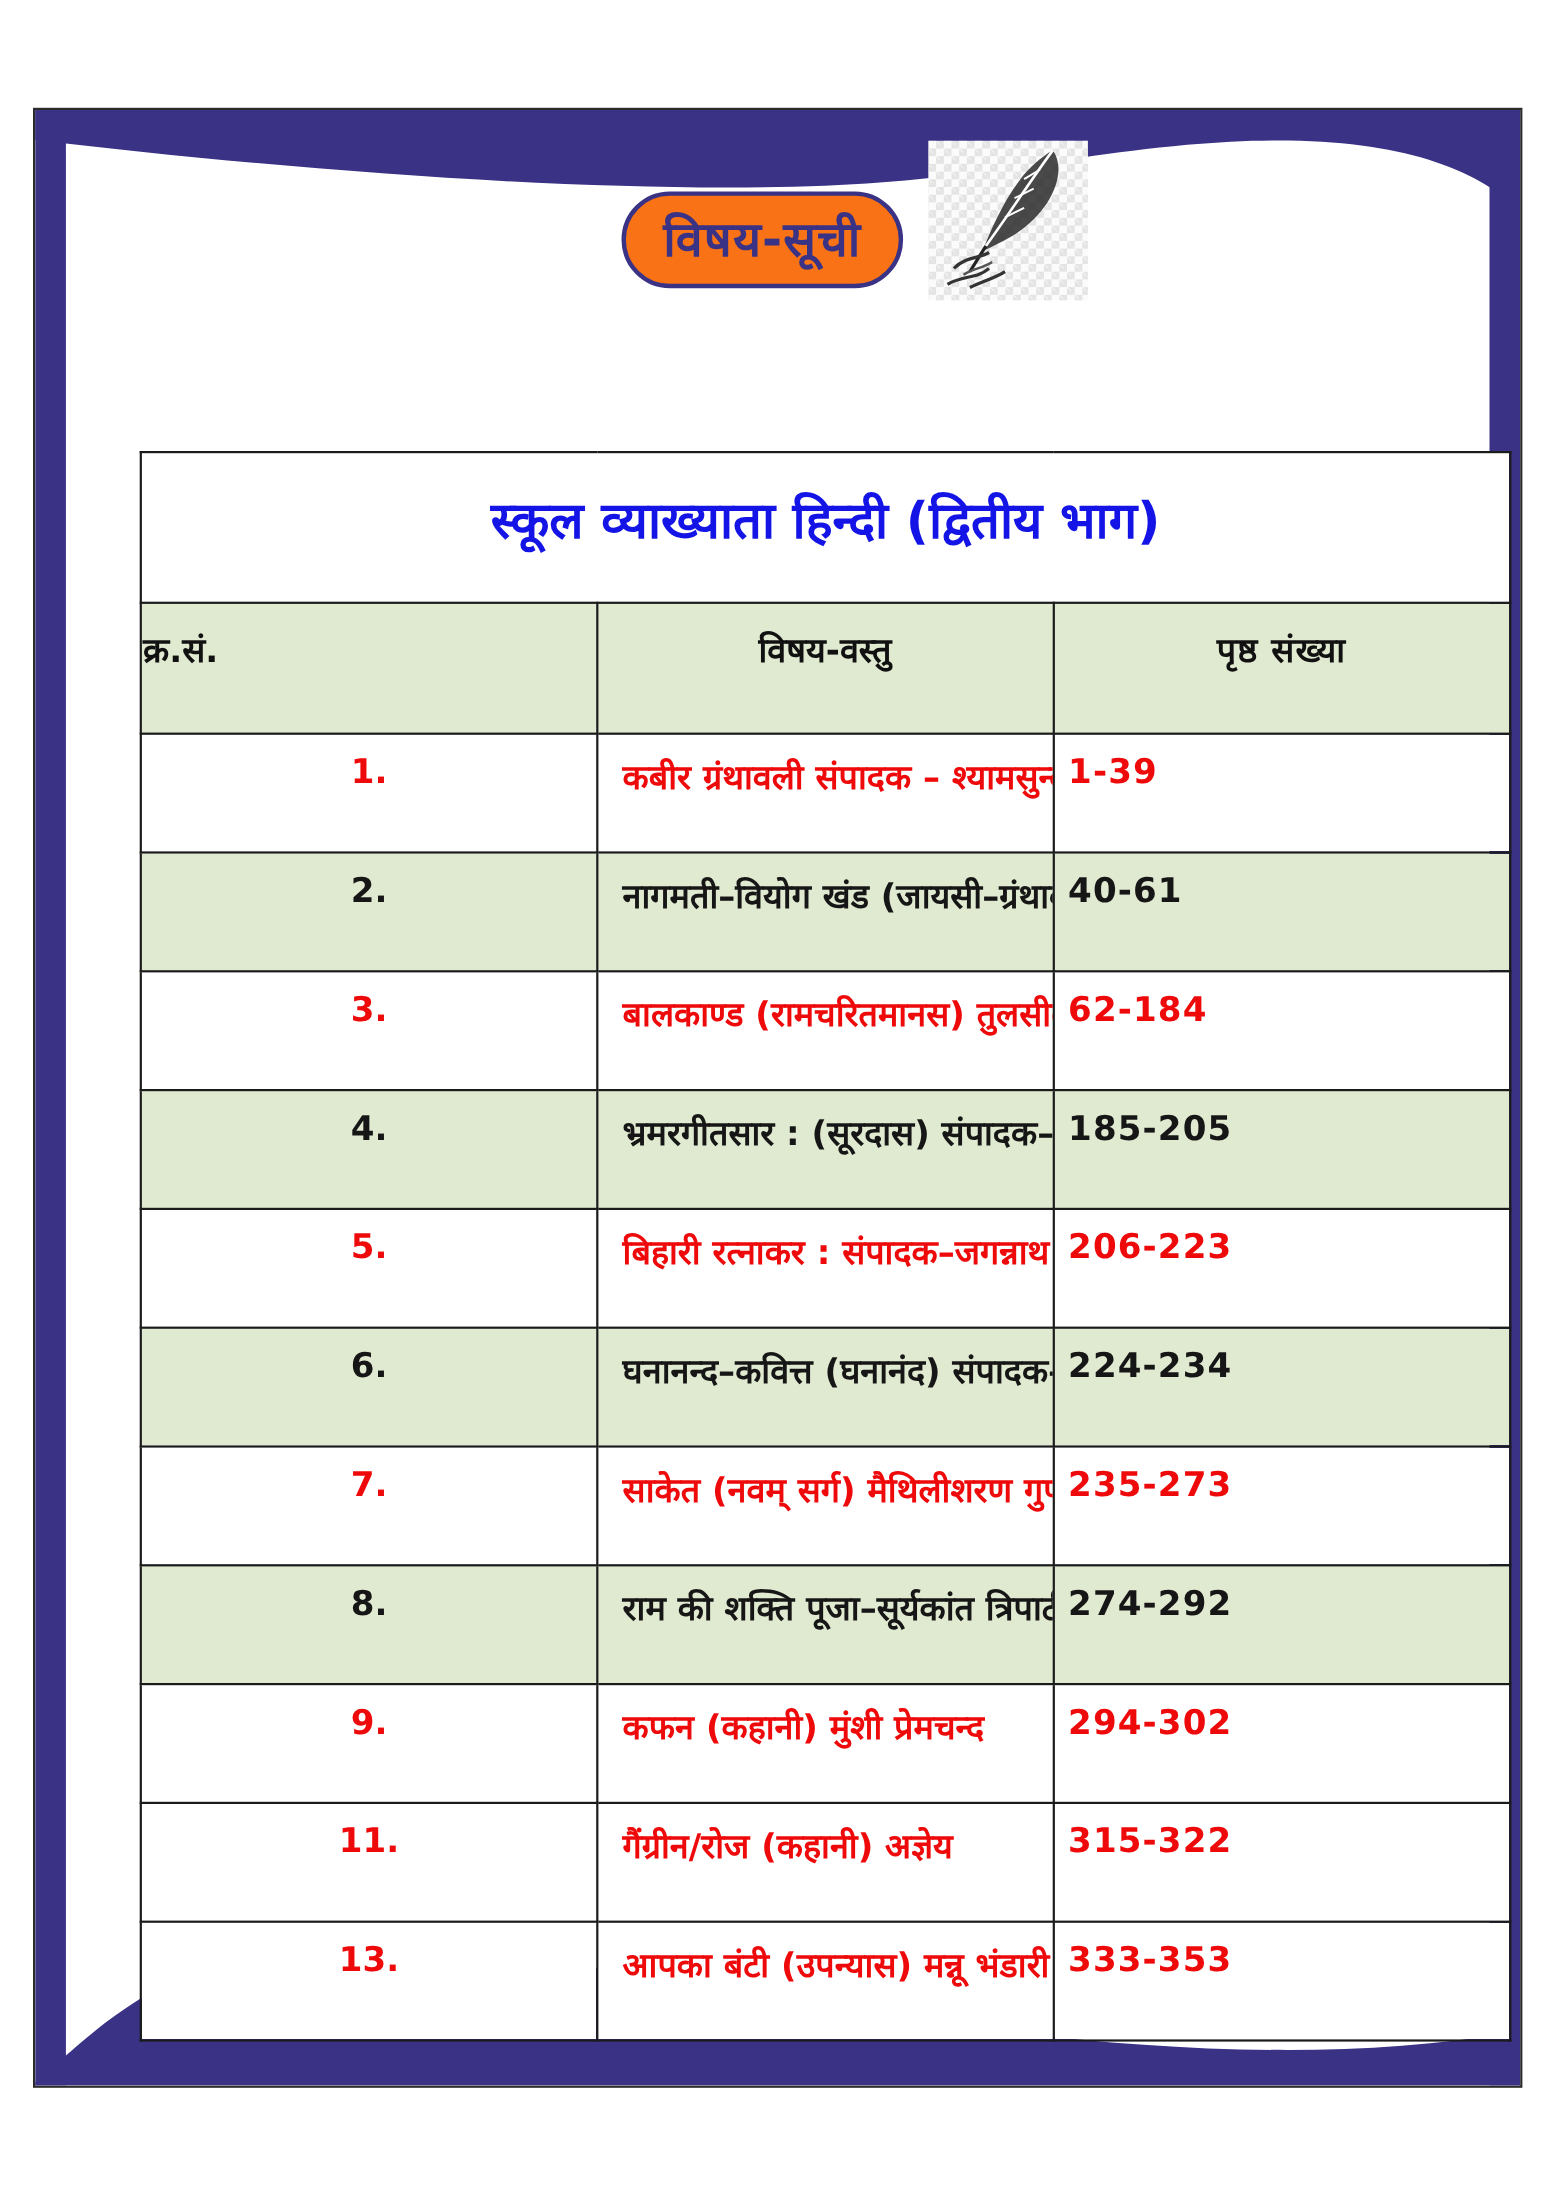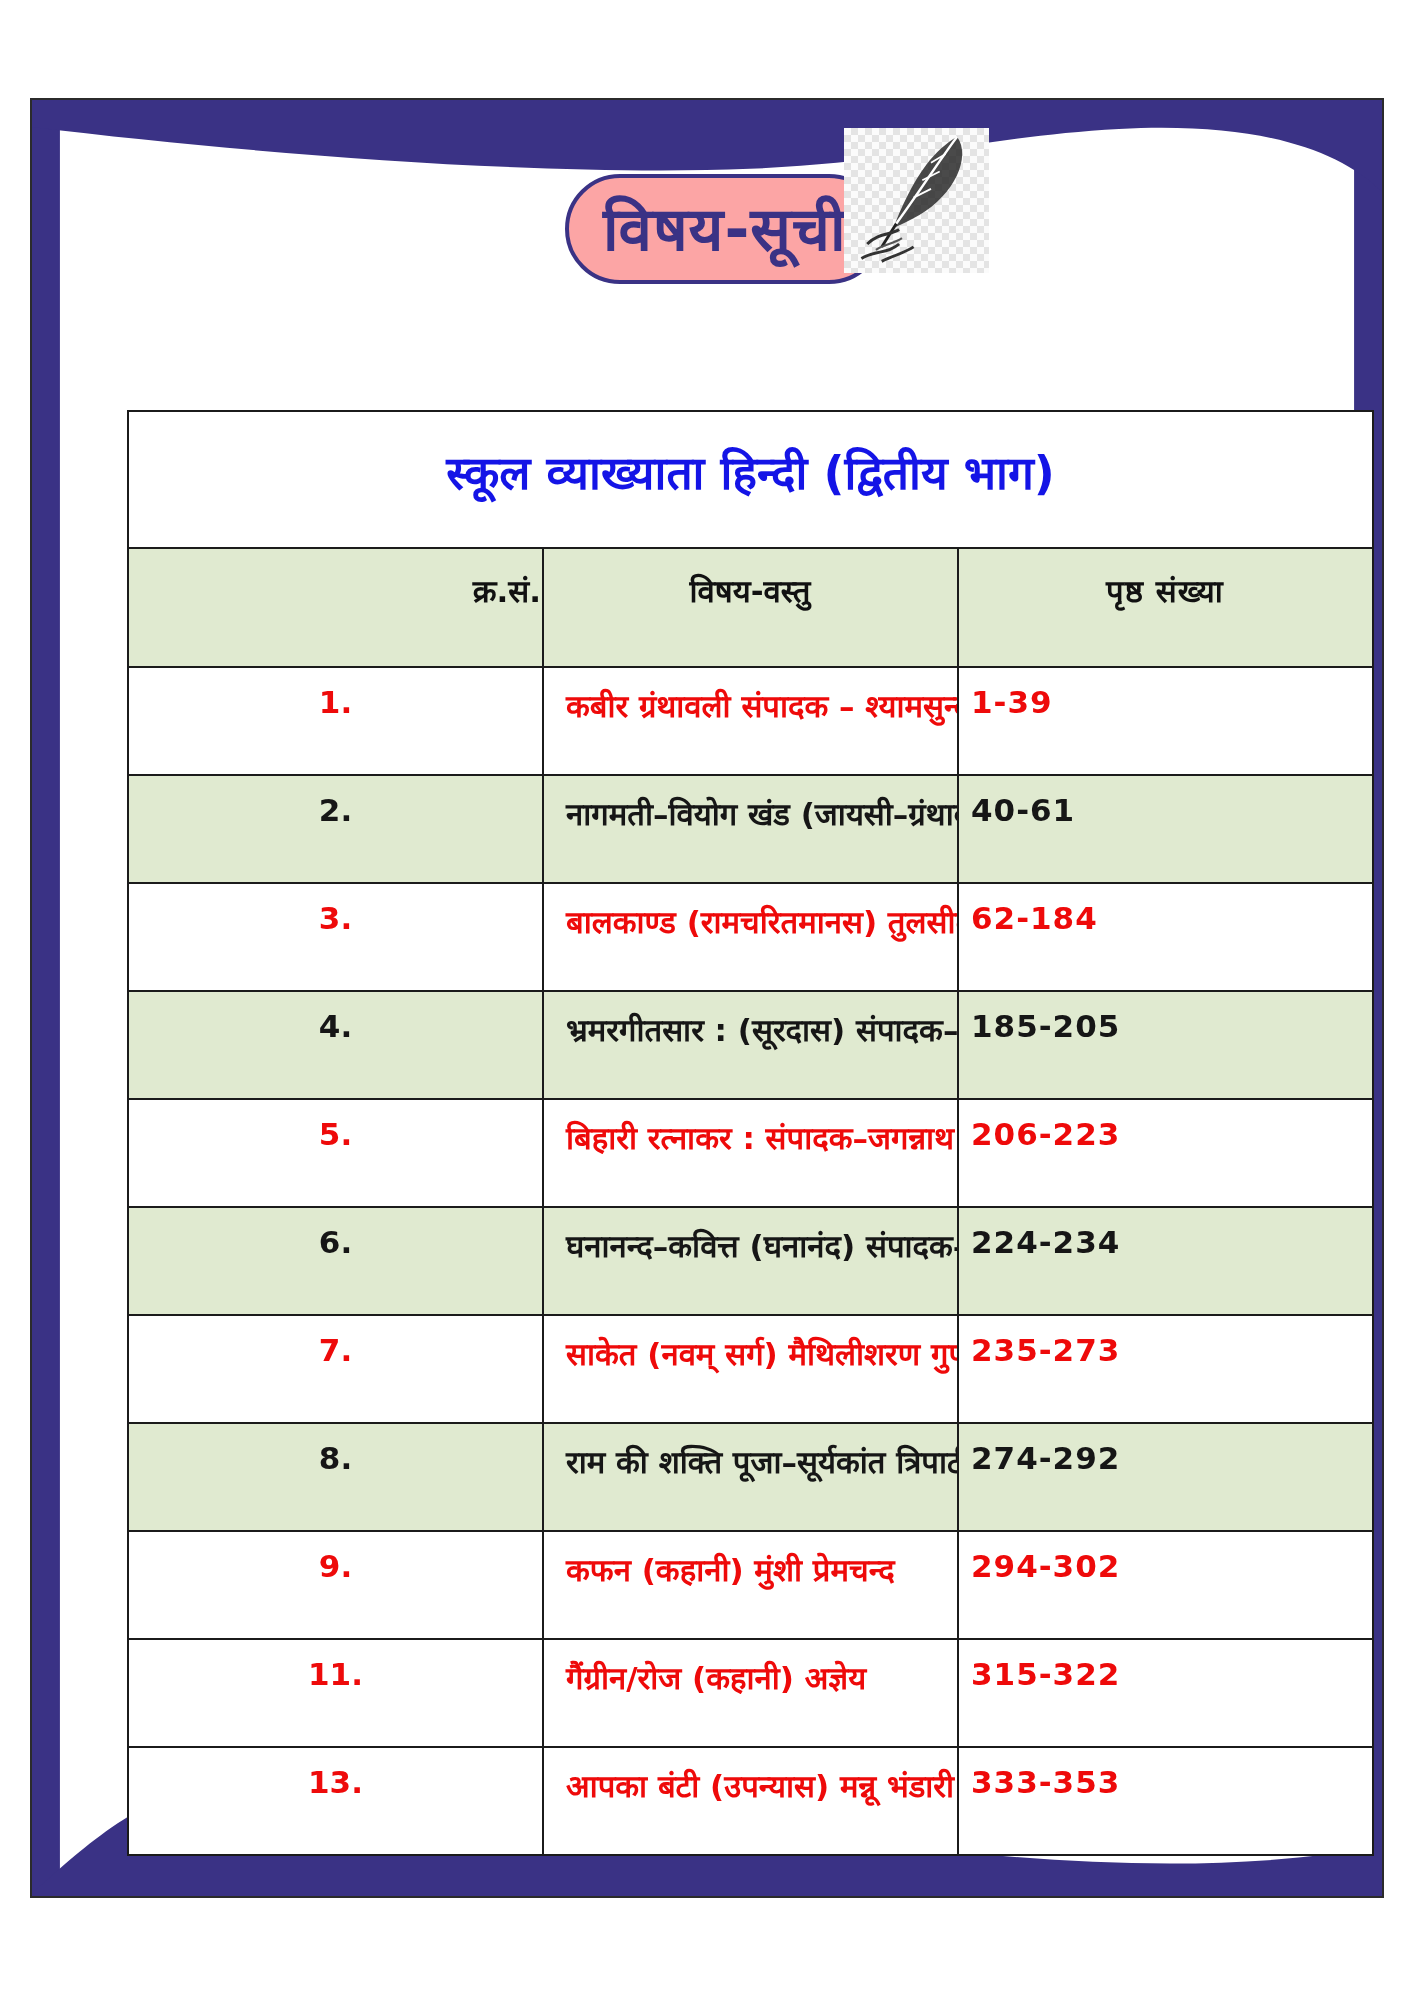--- a/index.html
+++ b/index.html
@@ -17,22 +17,22 @@
   .frame{
     position:absolute;left:30px;top:98px;width:1354px;height:1800px;
     background:#ffffff;border:2px solid #2b2b2b;box-sizing:border-box;
   }
   .frame-decor{position:absolute;left:0;top:0;width:100%;height:100%;display:block;}
 
   .title-badge{
     position:absolute;left:533px;top:74px;
     border:4px solid var(--frame_blue);border-radius:60px;
     padding:8px 34px 12px 34px;
-    color:var(--frame_blue);font-size:60px;font-weight:bold;letter-spacing:1px;
-    background:#fca5a5;white-space:nowrap;
+    color:var(--frame_blue);font-size:44px;font-weight:bold;letter-spacing:1px;
+    background:#f97316;white-space:nowrap;
   }
   .quill-box{
     position:absolute;left:812px;top:28px;width:145px;height:145px;
     background-color:#fbfbfb;
     background-image:
       linear-gradient(45deg,#e4e4e4 25%,transparent 25%,transparent 75%,#e4e4e4 75%),
       linear-gradient(45deg,#e4e4e4 25%,transparent 25%,transparent 75%,#e4e4e4 75%);
     background-size:14px 14px;background-position:0 0,7px 7px;
   }
   .quill-box svg{width:100%;height:100%;display:block;}
@@ -46,21 +46,21 @@
     border:2px solid var(--border_black);
     vertical-align:top;overflow:hidden;white-space:nowrap;
     font-weight:bold;
   }
   tr.title-row td{
     height:106px;background:#ffffff;text-align:center;
     color:var(--title_blue);font-size:46px;padding-top:28px;vertical-align:top;
   }
   tr.head-row td{
     height:96px;background:var(--row_green);color:#111;
-    font-size:31px;text-align:right;padding-top:20px;
+    font-size:31px;text-align:left;padding-top:20px;
   }
   tr.data-row td{height:89px;padding-top:16px;font-size:31px;}
   td.c-sn{width:99px;text-align:center;font-size:30px;}
   td.c-sub{padding-left:22px;margin-top:14px;}
   td.c-pg{width:177px;padding-left:12px;font-size:30px;letter-spacing:1px;}
   tr.red td{background:#ffffff;color:var(--red_text);}
   tr.green td{background:var(--row_green);color:#161616;}
 </style>
 </head>
 <body>

